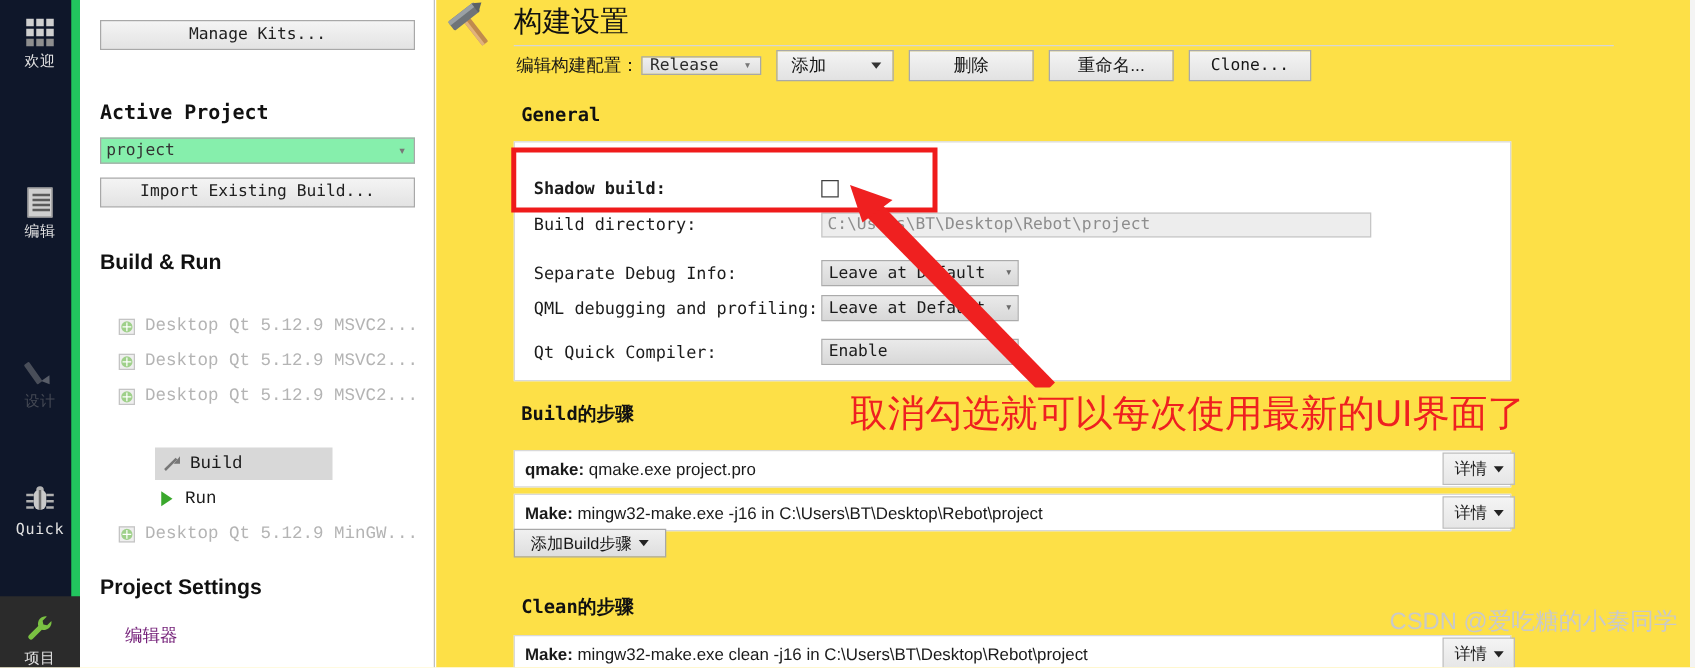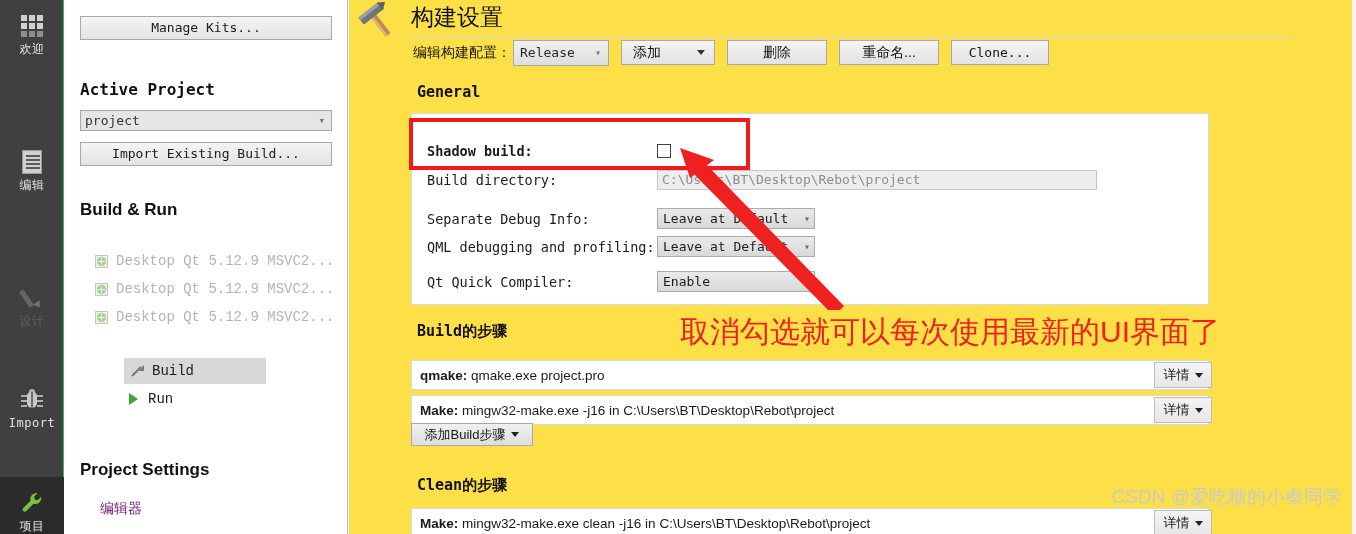--- a/index.html
+++ b/index.html
@@ -14,22 +14,22 @@
     position: relative;
     width: 1356px; height: 534px;
     background: #ffffff;
     overflow: hidden;
   }
 
   
   #mode-bar {
     position: absolute; left: 0; top: 0;
     width: 64px; height: 496px;
-    background: #404040;
-    border-right: 1px solid #22c55e;
+    background: #0f172a;
+    border-right: 7px solid #22c55e;
   }
   .mode-item {
     position: relative;
     width: 64px; height: 68px;
     display: flex; flex-direction: column;
     align-items: center; justify-content: center;
     color: #d0d0d0;
     cursor: default;
   }
   .mode-item.selected { background: #2b2b2b; }
@@ -107,21 +107,21 @@
 
   .panel-h {
     position:absolute; font-weight:bold; color:#111;
   }
   .panel-h.serif { font-family:"DejaVu Sans Mono", monospace; font-size:16px; }
   .panel-h.sans  { font-family:"Liberation Sans", sans-serif; font-size:17px; }
 
   #ap-title { left:16px; top:80px; }
   #ap-combo {
     position:absolute; left:16px; top:110px; width:252px; height:21px;
-    background:#e5e5e5; border:1px solid #a8a8a8;
+    background:#86efac; border:1px solid #a8a8a8;
     font-family:"DejaVu Sans Mono", monospace; font-size:13px; color:#333;
     padding-left:4px; line-height:19px;
     display:flex; align-items:flex-end; justify-content:space-between;
   }
   #ap-combo .arrow { margin-right:6px; color:#777; font-size:11px; }
   #import-build { position:absolute; left:16px; top:142px; width:252px; height:24px; line-height:22px; }
 
   #br-title { left:16px; top:200px; }
 
   .tree-row {
@@ -180,21 +180,21 @@
   #page-title {
     position:absolute; left:62px; top:2px;
     font-family:"Liberation Sans", sans-serif;
     font-size:23px; color:#111;
   }
   #title-rule { position:absolute; left:62px; top:36px; width:880px; height:1px; background:#d6d6d6; }
 
   #cfg-toolbar { position:absolute; left:64px; top:40px; height:25px; display:flex; align-items:center; gap:0; }
   #cfg-label { font-family:"Liberation Sans", sans-serif; font-size:14px; color:#151515; margin-right:2px; }
   #cfg-combo {
-    width:96px; height:26px; background:linear-gradient(#f0f0f0,#dedede);
+    width:96px; height:15px; background:linear-gradient(#f0f0f0,#dedede);
     border:1px solid #a8a8a8;
     display:flex; align-items:center; justify-content:space-between;
     padding:0 7px 0 6px;
     font-family:"DejaVu Sans Mono", monospace; font-size:13px; color:#2a2a2a;
   }
   #cfg-combo .arrow { font-size:10px; color:#777; }
   .tb-btn {
     height:25px; background:linear-gradient(#f4f4f4,#e2e2e2);
     border:1px solid #a9a9a9; margin-left:12px;
     display:flex; align-items:center; justify-content:center;
@@ -336,21 +336,21 @@
             <span class="body"></span>
             <span class="split"></span>
           <span class="lL y1"></span>
             <span class="lL y2"></span>
             <span class="lL y3"></span>
           <span class="lR y1"></span>
             <span class="lR y2"></span>
             <span class="lR y3"></span>
         </span>
       </span>
-      <span class="mode-label mono">Import</span>
+      <span class="mode-label mono">Quick</span>
     </div>
 
     <div class="mode-item selected" style="top:205px;">
       <span class="mode-ico">
         <svg class="ico-wrench" viewBox="0 0 24 24" aria-hidden="true">
           <path d="M17.5 2.2a6 6 0 0 0-6.9 7.6L3.3 17a2.1 2.1 0 0 0 3 3l7.2-7.3a6 6 0 0 0 7.6-6.9l-3.4 3.4-3-0.6-0.6-3z" fill="#7ac142"></path>
         </svg>
       </span>
       <span class="mode-label">项目</span>
     </div>
@@ -404,20 +404,28 @@
         </span>
       <span>Build</span>
     </div>
     <div class="tree-row sub-row" style="top:386px;">
       <span class="ti">
           <span class="ico-play"></span>
         </span>
       <span>Run</span>
     </div>
 
+    <div class="tree-row kit-row" style="top:414px;">
+      <span class="ti">
+          <span class="ico-kit">
+            <span class="dot"></span>
+          </span>
+        </span>
+      <span>Desktop Qt 5.12.9 MinGW...</span>
+    </div>
 
     <div id="ps-title" class="panel-h sans">Project Settings</div>
     <div id="ps-editor">编辑器</div>
   </div>
 
   <div id="content">
 
     <svg id="hammer-icon" viewBox="0 0 44 42">
       <g transform="rotate(-38 22 21)">
         <rect x="19" y="10" width="6" height="26" rx="1" fill="#c08a4e"></rect>

